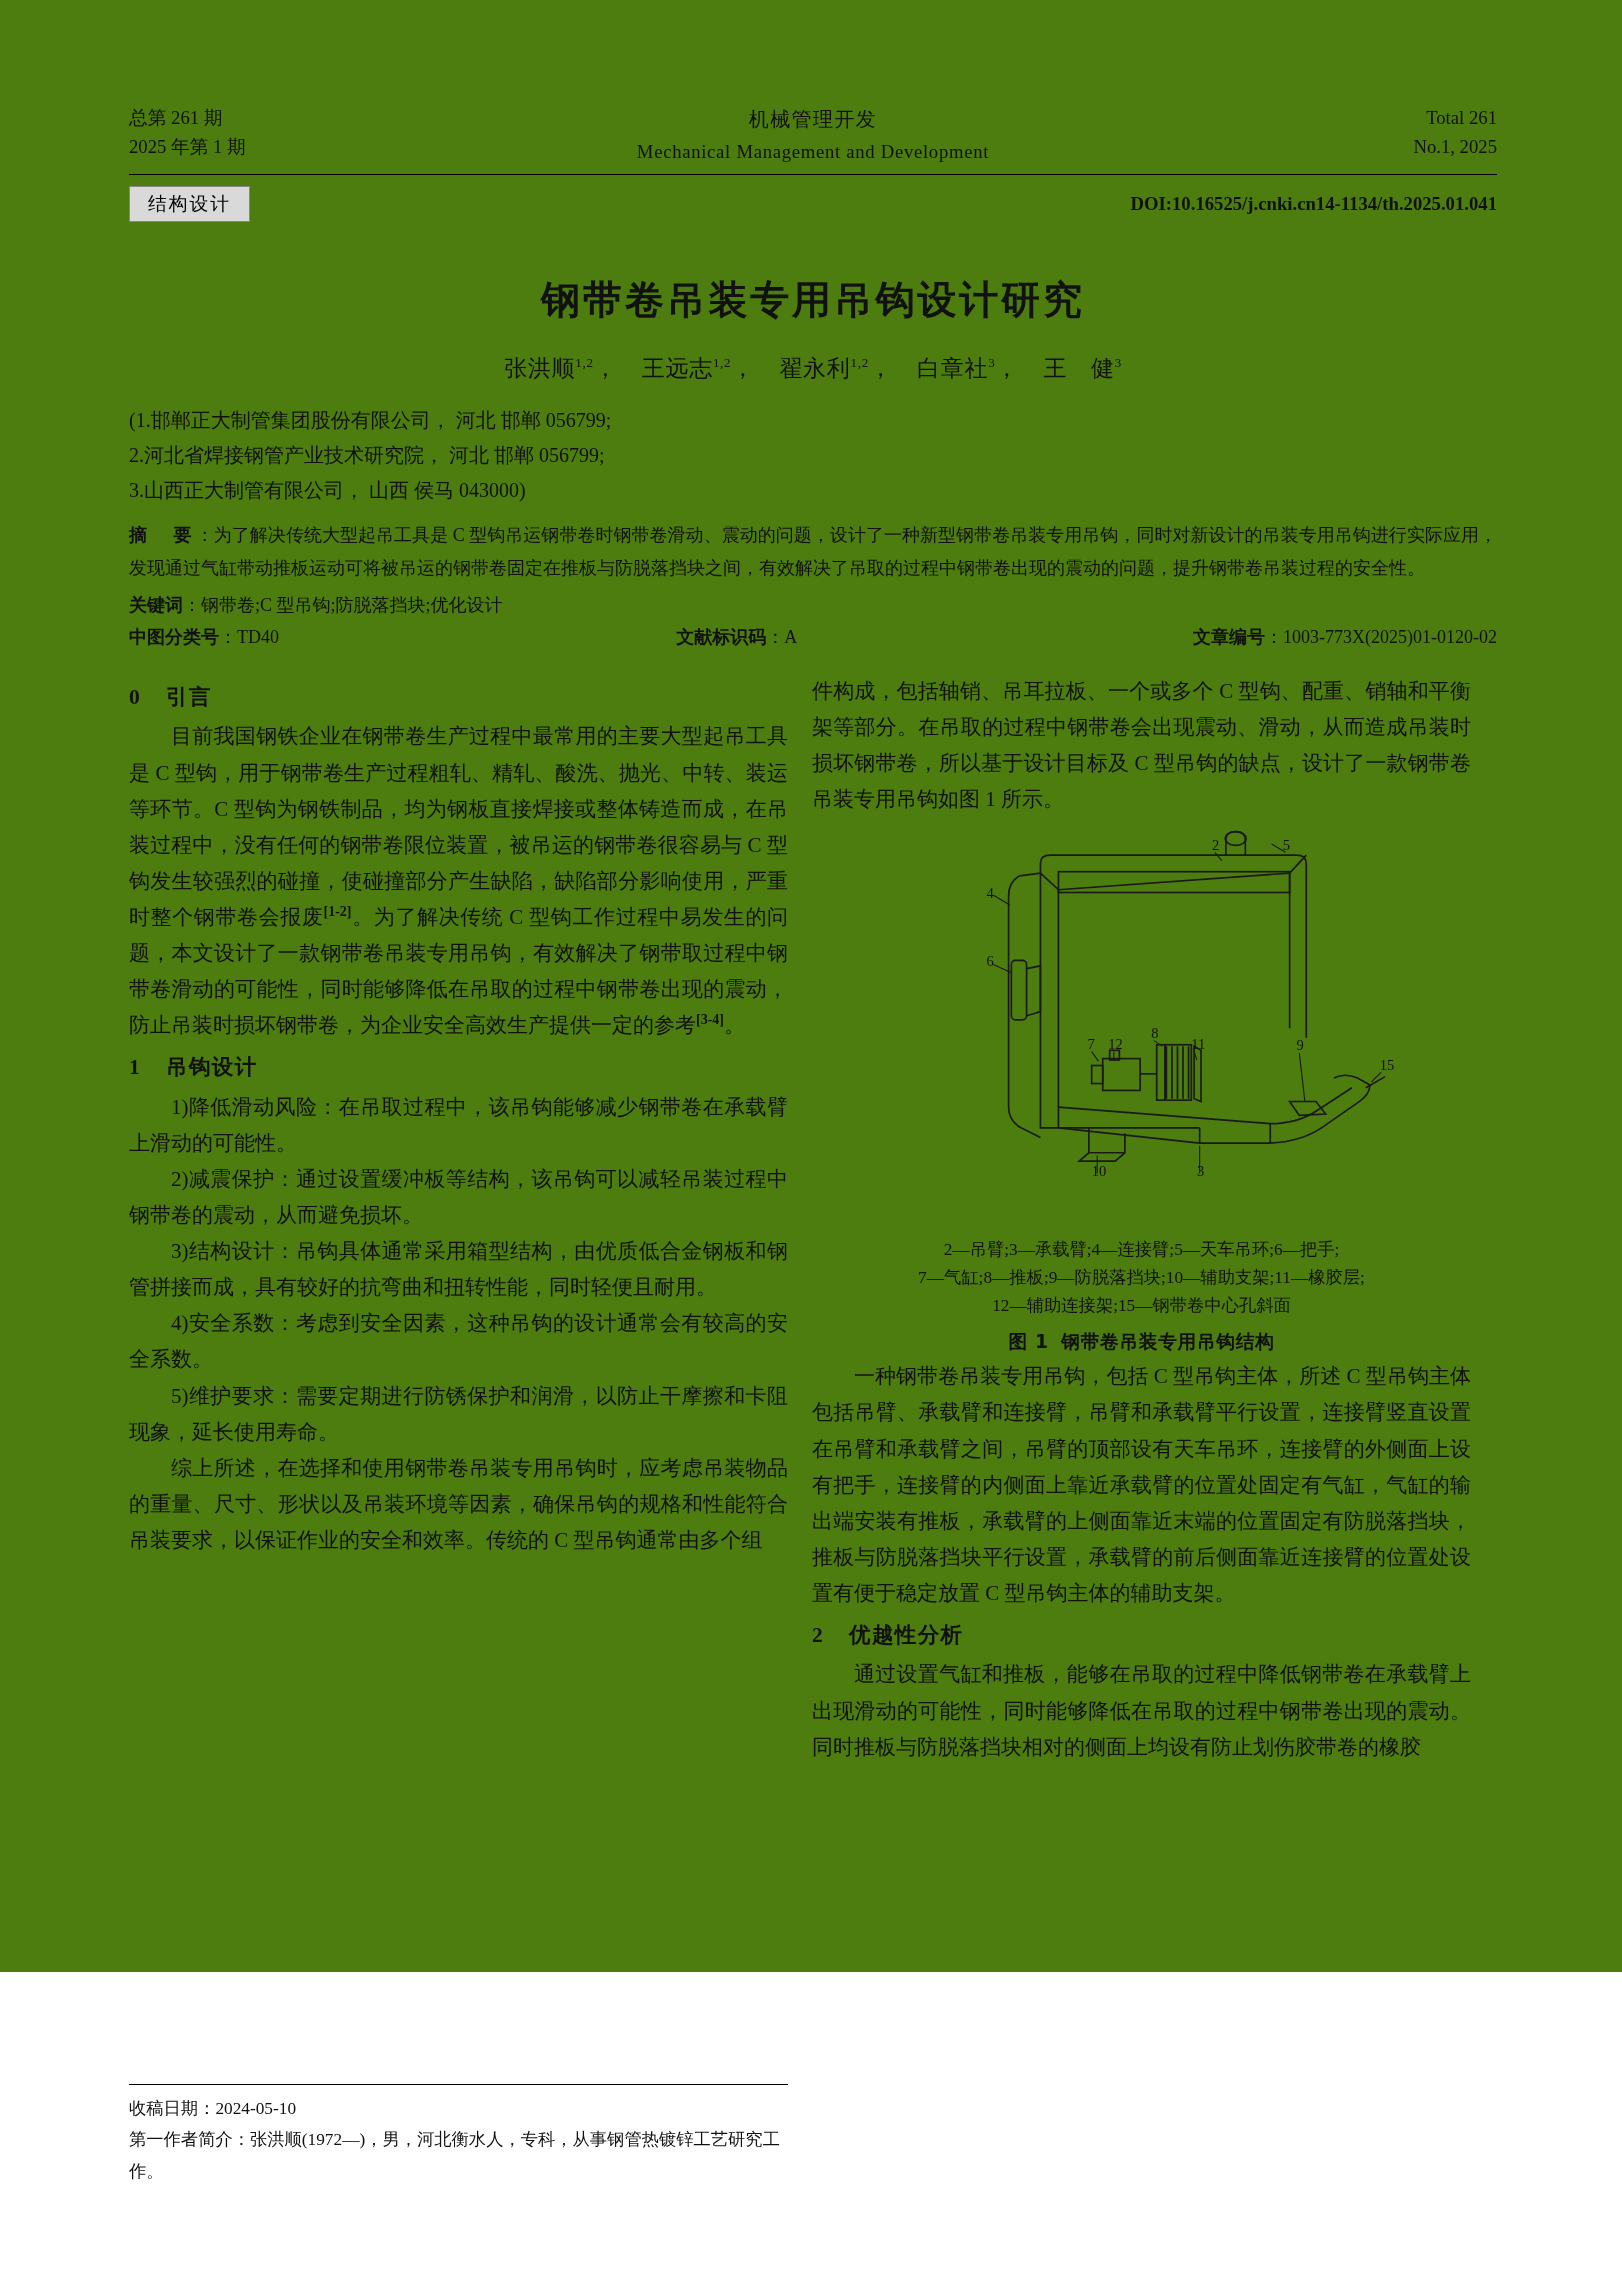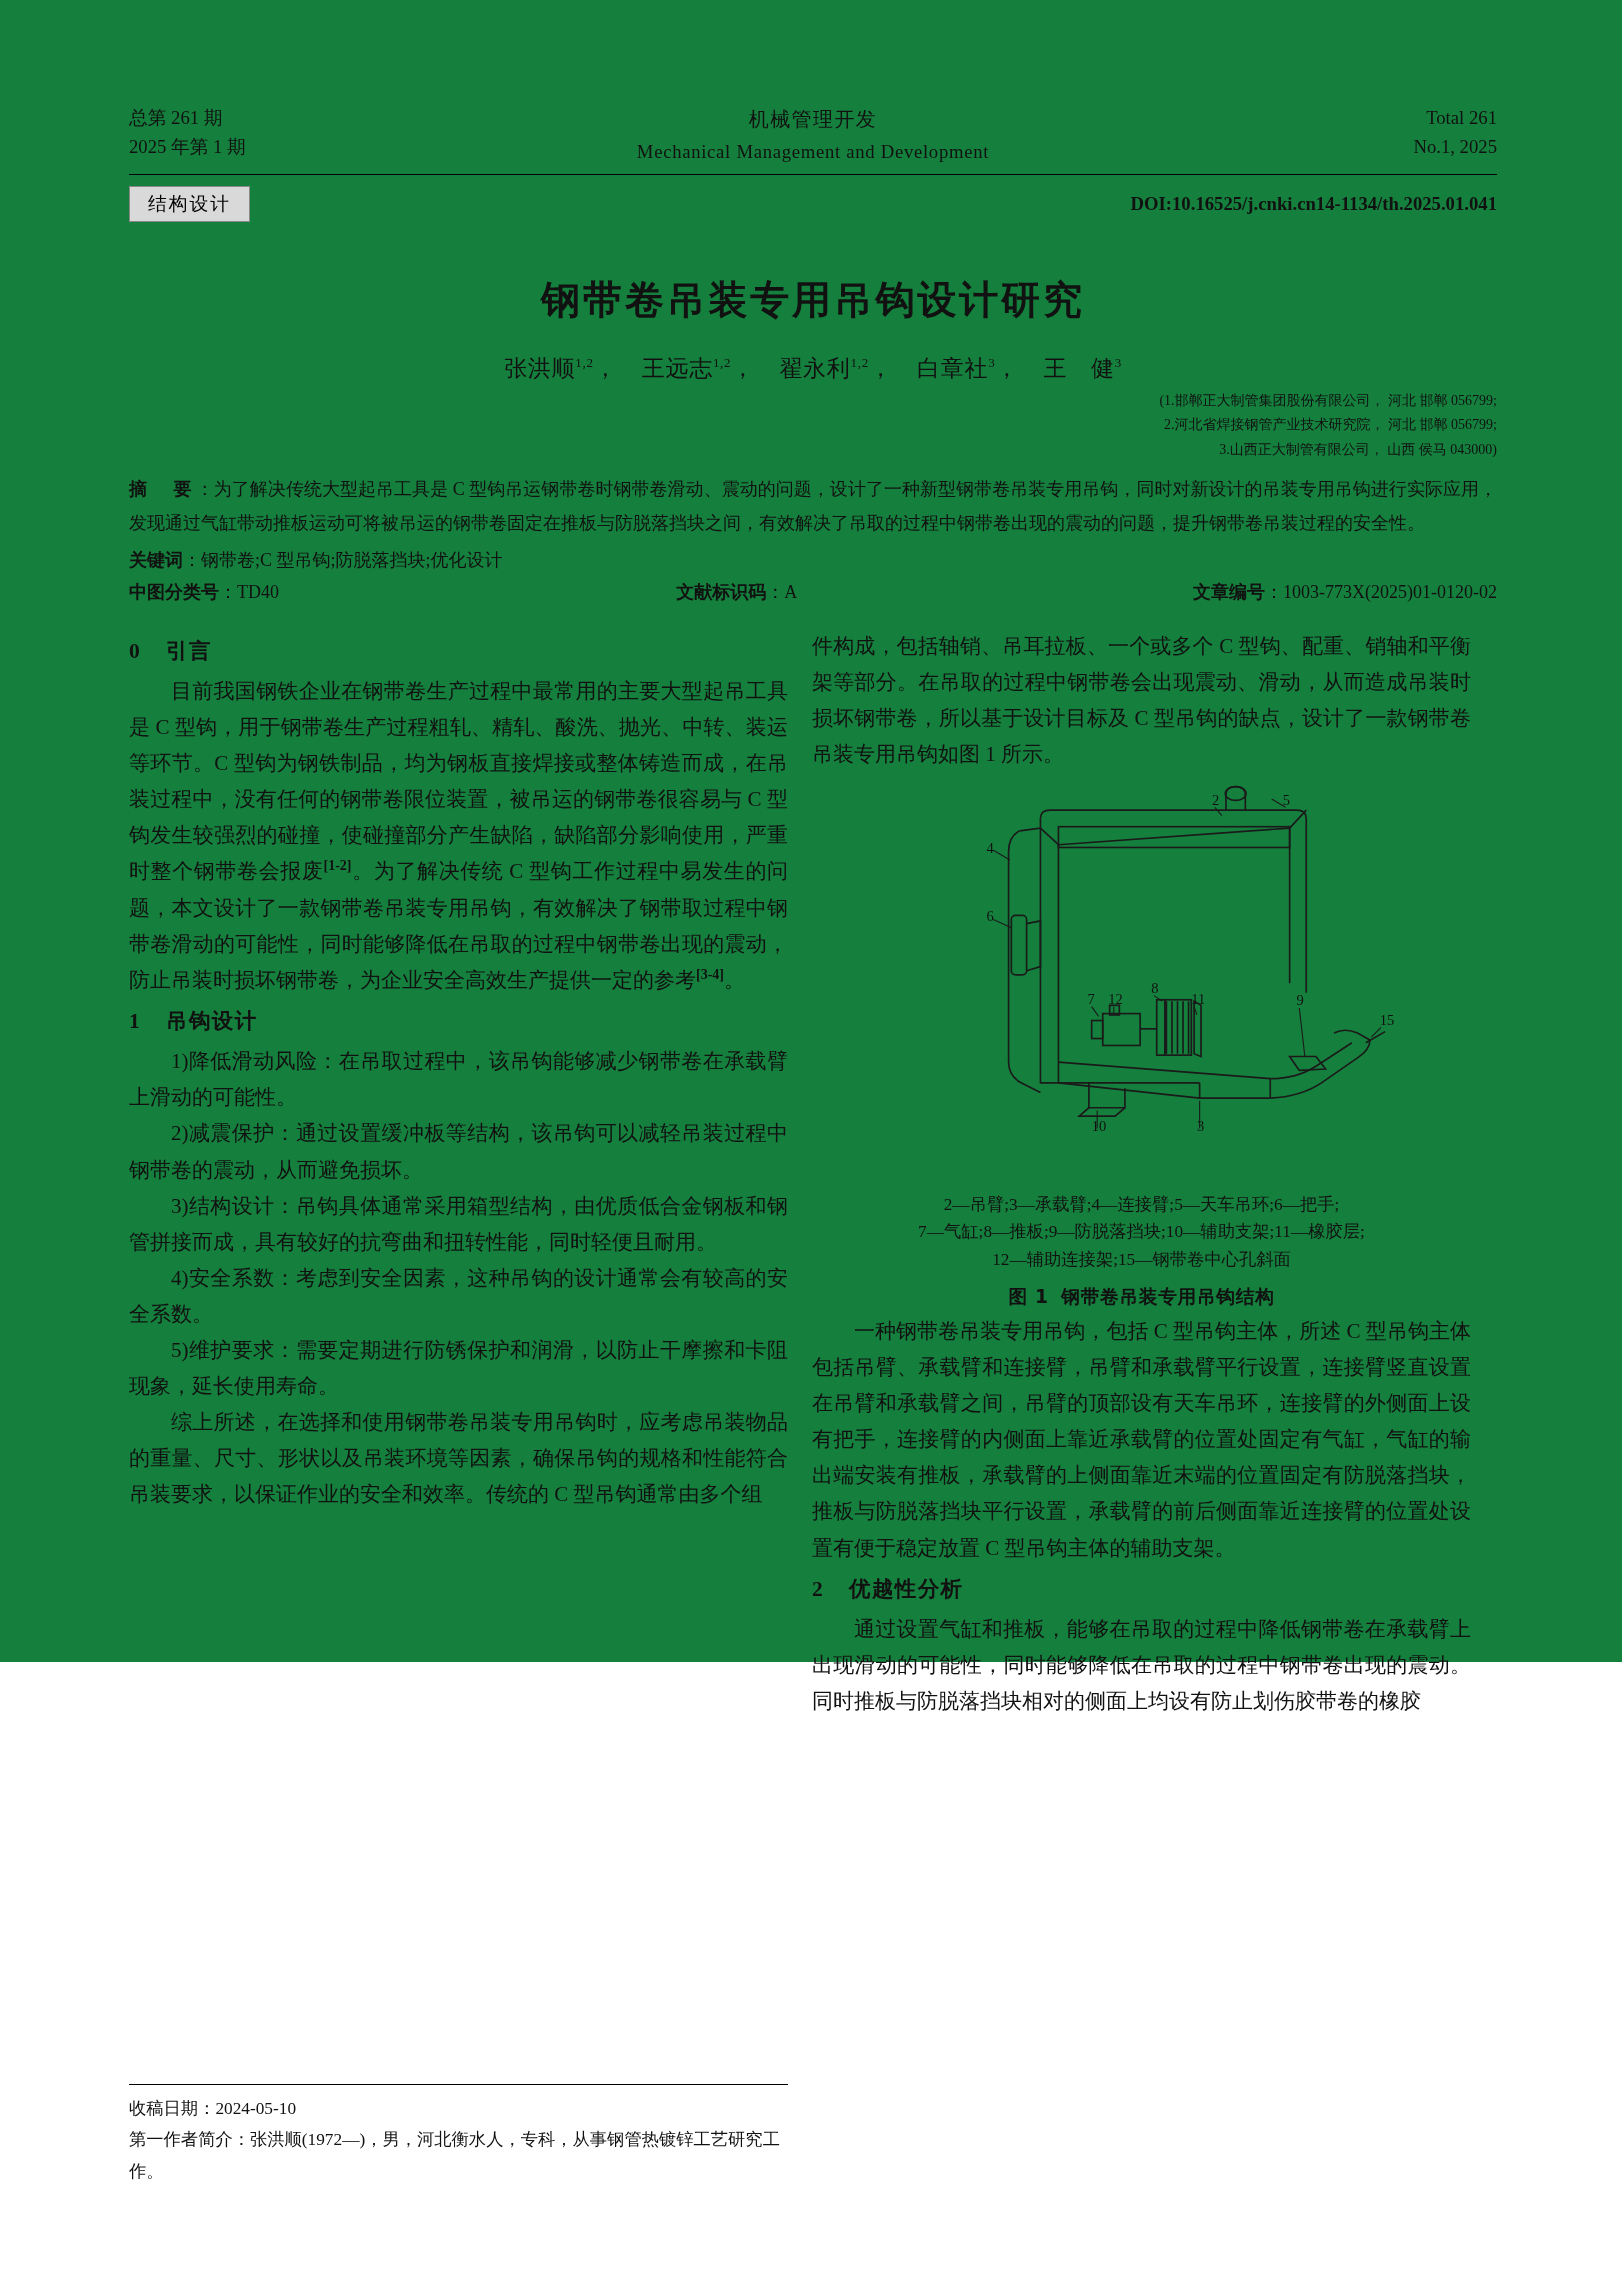--- a/index.html
+++ b/index.html
@@ -12,22 +12,22 @@
     height: 2295px;
     font-family: "Liberation Serif", "DejaVu Serif", serif;
     color: #111;
     position: relative;
     overflow: hidden;
   }
   .page {
     position: absolute;
     left: 0; top: 0;
     width: 1622px;
-    height: 1662px;
-    background: #15803d;
+    height: 1972px;
+    background: #4d7c0f;
   }
   .content {
     position: absolute;
     left: 129px;
     top: 104px;
     width: 1368px;
   }
   
   .runhead {
     display: flex;
@@ -92,24 +92,24 @@
   }
   .authors {
     text-align: center;
     font-size: 23px;
     margin-top: 26px;
     letter-spacing: 0.7px;
   }
   .authors sup { font-size: 13px; }
   .authors .gap { display:inline-block; width: 18px; }
   .affil {
-    text-align: right;
-    font-size: 14px;
+    text-align: left;
+    font-size: 20px;
     line-height: 1.75;
-    margin-top: 5px;
+    margin-top: 19px;
   }
   
   .abs {
     font-size: 18px;
     line-height: 1.85;
     margin-top: 11px;
     text-align: justify;
   }
   .abs .lab {
     font-weight: bold;

